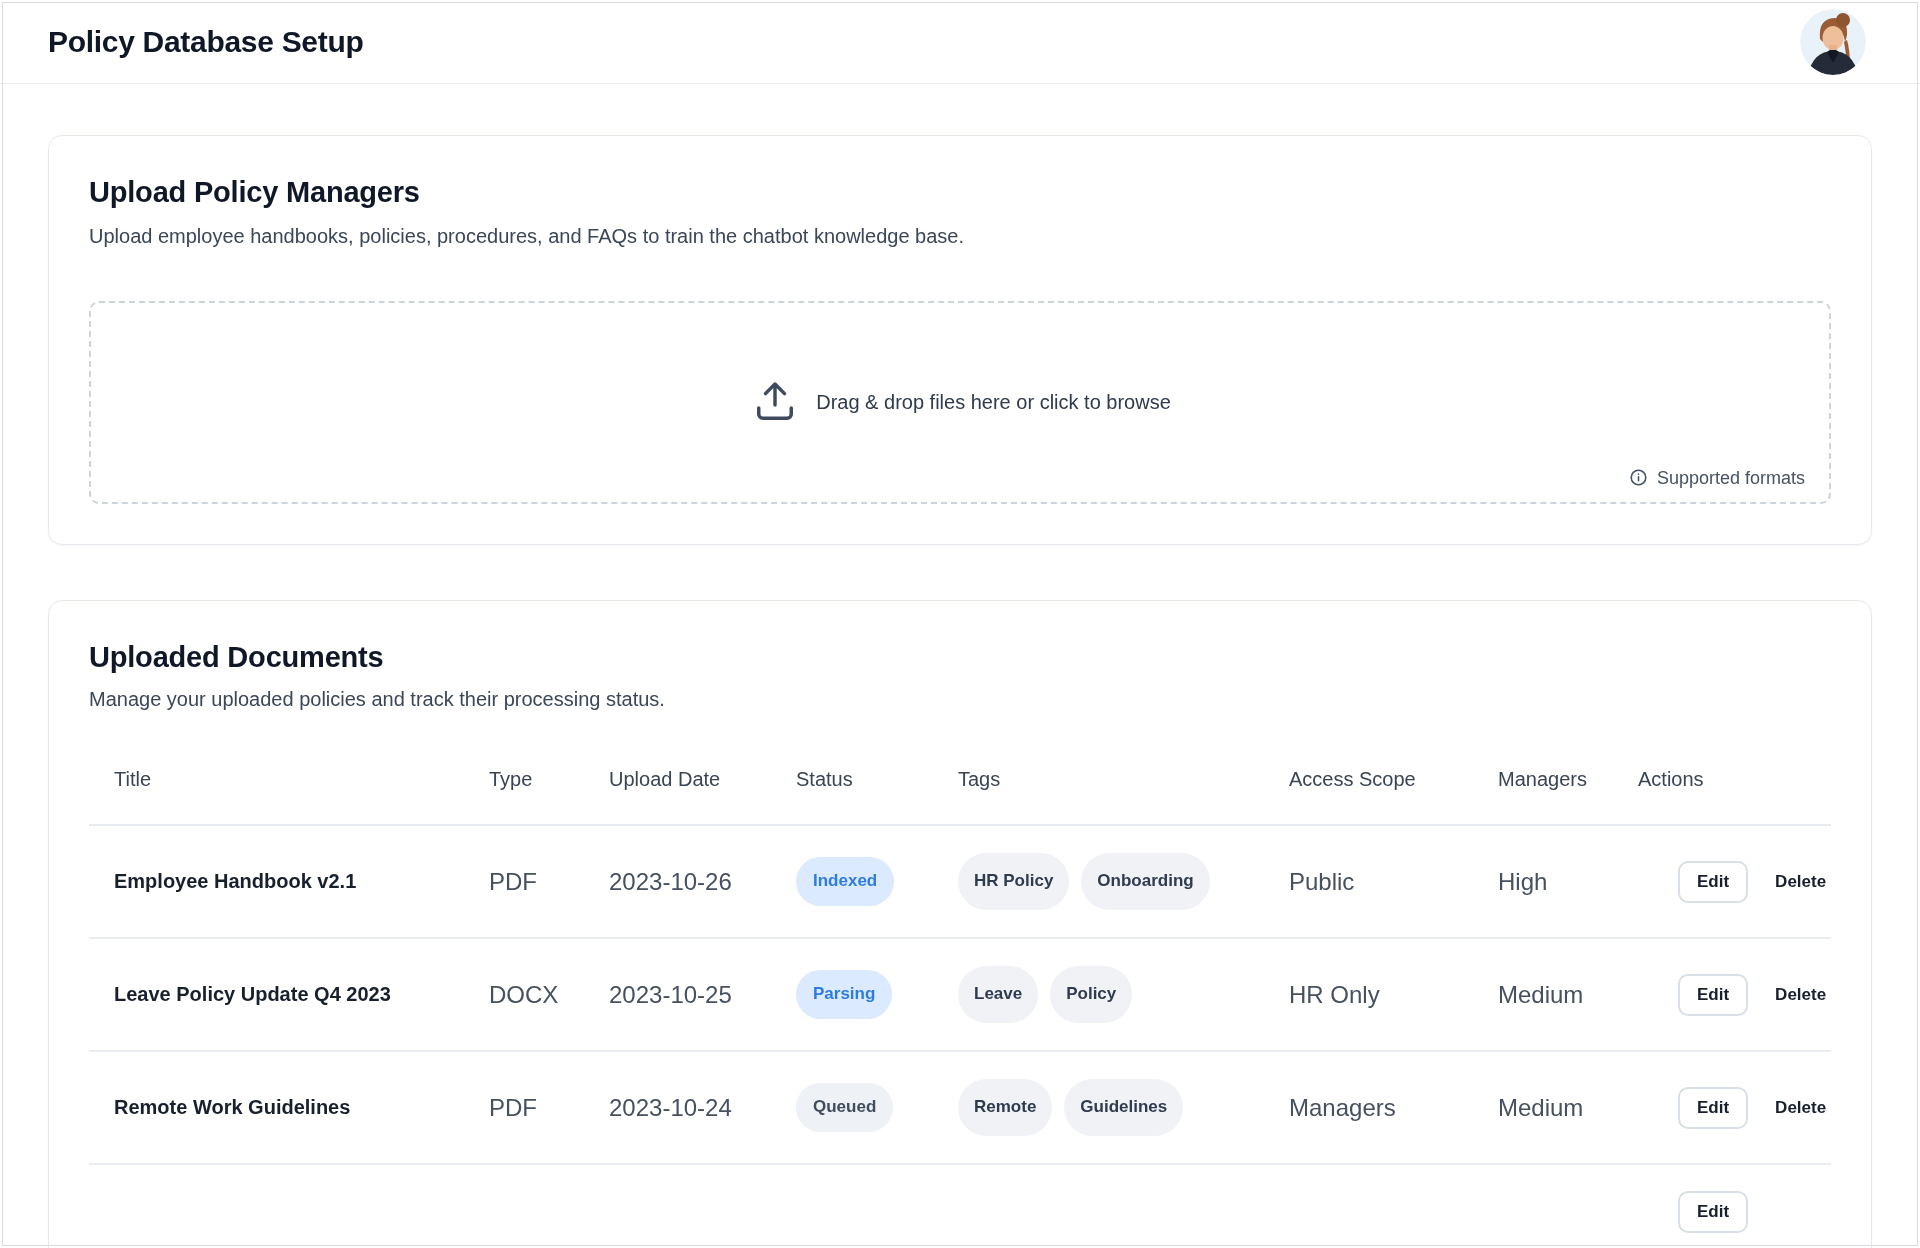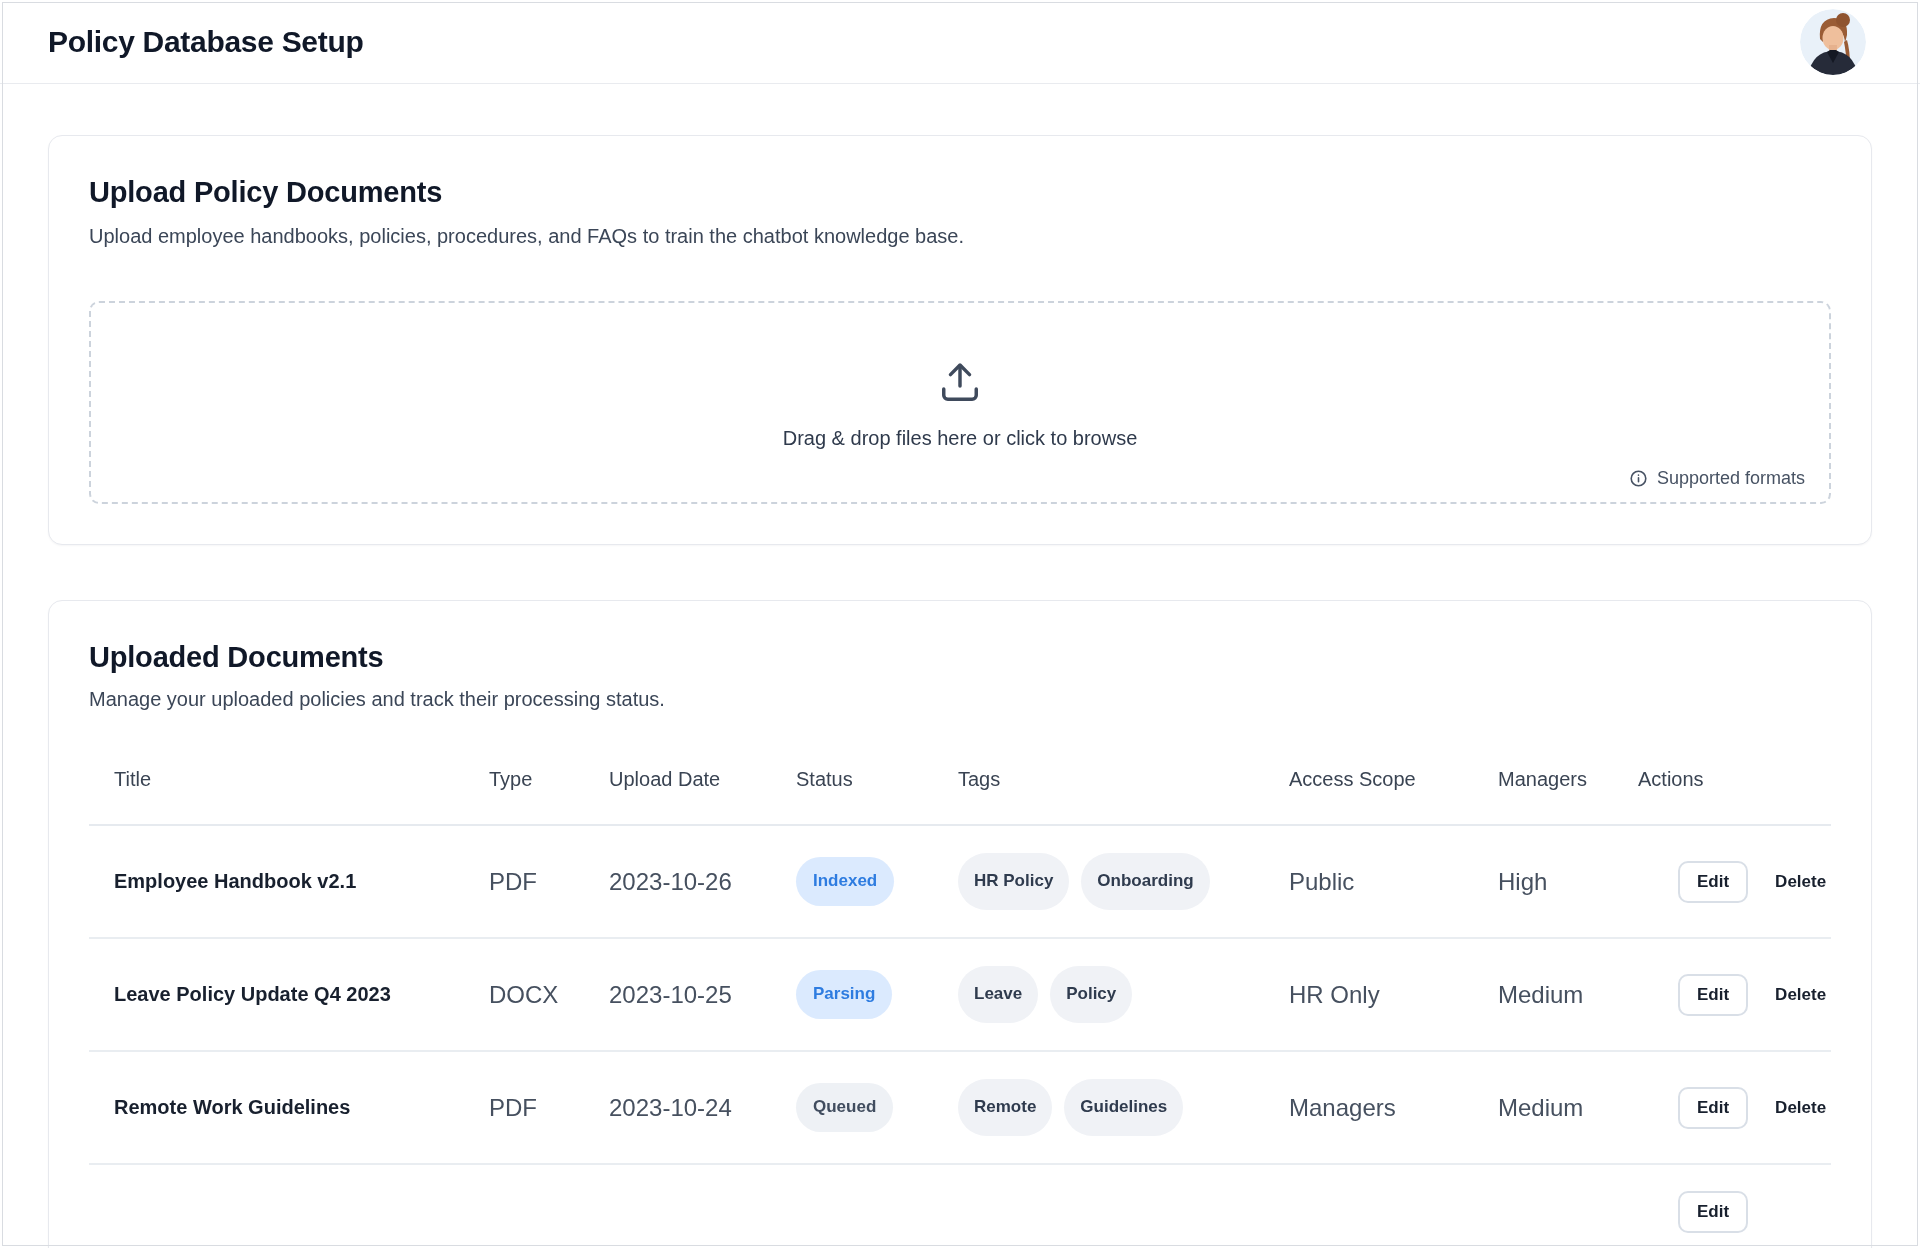--- a/index.html
+++ b/index.html
@@ -18,24 +18,24 @@
   main { padding:0 48px; }
   .card { background:#fff; border:1px solid #e7e9ee; border-radius:14px; padding:40px;
     box-shadow:0 1px 2px rgba(16,24,40,.04); }
   .card-title { font-size:29px; font-weight:700; letter-spacing:-.2px; color:#101828; }
   .card-desc { margin-top:16px; font-size:20px; color:#3b4657; }
 
   .upload-card { margin-top:51px; }
 
   
   .dropzone { margin-top:53px; position:relative; height:203px; border:2px dashed #ccd3dc;
-    border-radius:10px; display:flex; flex-direction:column; align-items:center;
+    border-radius:10px; display:flex; flex-direction:row; align-items:center;
     justify-content:center; gap:15px; cursor:pointer; background:#fff; }
   .dz-text { font-size:20px; font-weight:500; color:#2f3a4c; }
-  .supported { position:absolute; right:24px; bottom:13px; display:flex; align-items:center;
+  .supported { position:absolute; right:24px; bottom:13px; display:flex; 
     gap:9px; font-size:18px; color:#475263; cursor:pointer; }
 
   
   .docs-card { margin-top:55px; padding-bottom:0; }
   .docs-card .card-desc { margin-top:14px; }
   .tbl { margin-top:24px; }
   .trow { display:flex; align-items:center; border-bottom:2px solid #e9edf1; }
   .trow.head { height:91px; border-bottom-color:#e6eaef; }
   .trow.data { height:113px; }
   .trow.partial { height:120px; border-bottom:none; align-items:flex-start; }
@@ -84,21 +84,21 @@
         <path d="M8 66 Q13 42 33 42 Q53 42 58 66 Z" fill="#262b39"></path>
         <path d="M27 43 L33 54 L39 43 L36 41 L30 41 Z" fill="#141823"></path>
       </g>
     </svg>
   </div>
 </header>
 
 <main>
 
   <section class="card upload-card">
-    <h2 class="card-title">Upload Policy Documents</h2>
+    <h2 class="card-title">Upload Policy Managers</h2>
     <p class="card-desc">Upload employee handbooks, policies, procedures, and FAQs to train the chatbot knowledge base.</p>
 
     <div class="dropzone">
       <span>
         <svg width="52" height="52" viewBox="0 0 24 24" fill="none" stroke="#3f4a5c" stroke-width="1.6" stroke-linecap="round" stroke-linejoin="round">
           <path d="M4.5 15.2 v2.9 a1.9 1.9 0 0 0 1.9 1.9 h11.2 a1.9 1.9 0 0 0 1.9-1.9 v-2.9"></path>
           <path d="M12 13.8 V4.6"></path>
           <path d="M7.6 8.6 L12 4.2 l4.4 4.4"></path>
         </svg>
       </span>

